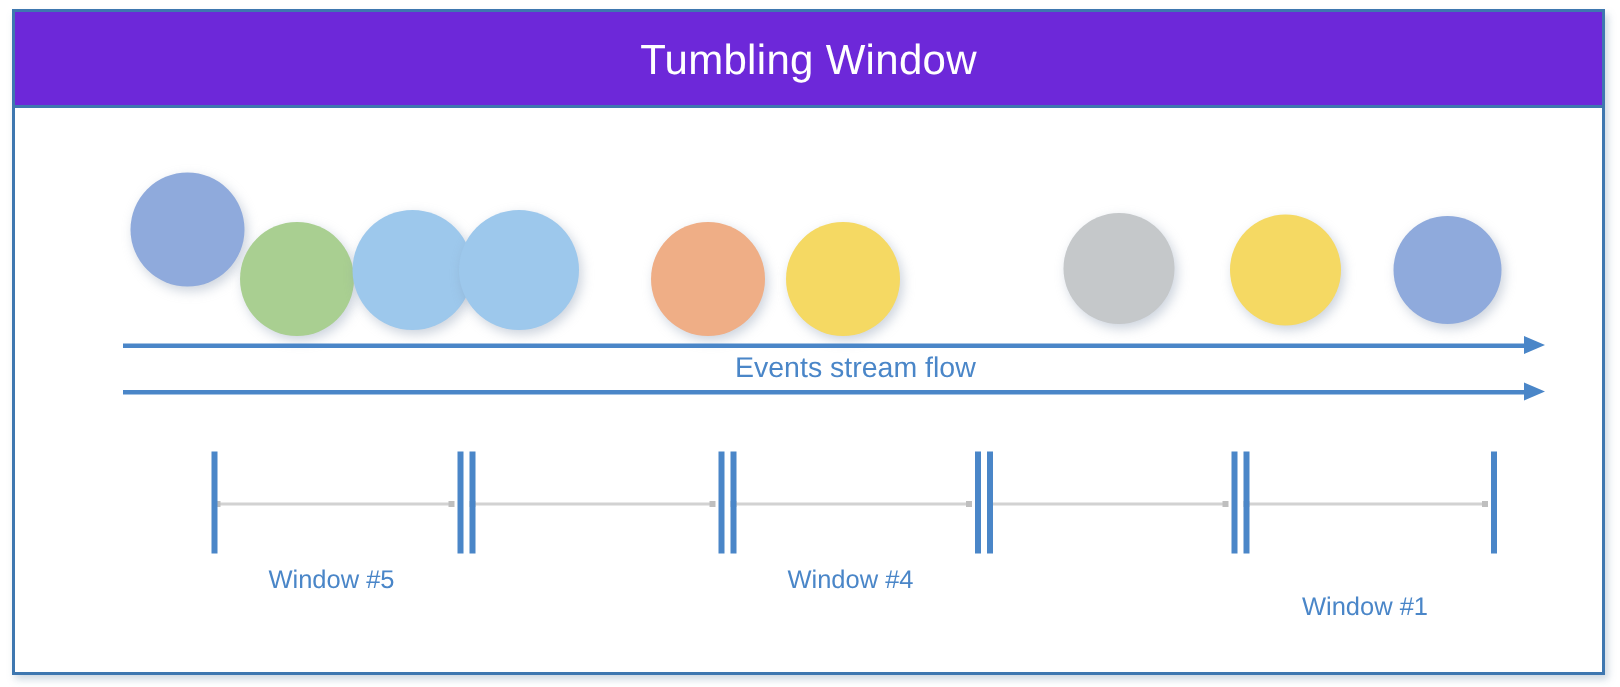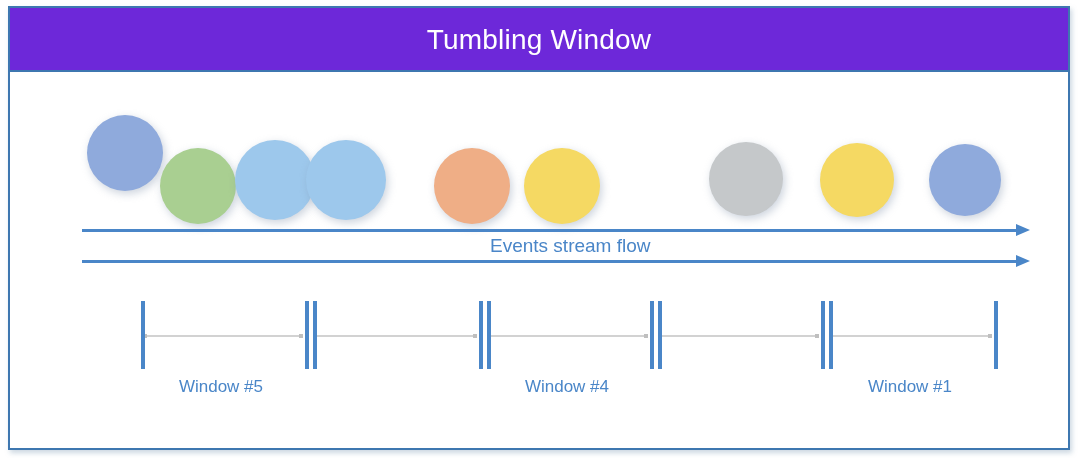--- a/index.html
+++ b/index.html
@@ -146,17 +146,17 @@
         <div class="tick" style="left: 303px; top: 229px; height: 68px;"></div>
         <div class="tick" style="left: 469px; top: 229px; height: 68px;"></div>
         <div class="tick" style="left: 477px; top: 229px; height: 68px;"></div>
         <div class="tick" style="left: 640px; top: 229px; height: 68px;"></div>
         <div class="tick" style="left: 648px; top: 229px; height: 68px;"></div>
         <div class="tick" style="left: 811px; top: 229px; height: 68px;"></div>
         <div class="tick" style="left: 819px; top: 229px; height: 68px;"></div>
         <div class="tick" style="left: 984px; top: 229px; height: 68px;"></div>
         <div class="win-label" style="left: 141px; top: 305px; width: 140px;">Window #5</div>
         <div class="win-label" style="left: 487px; top: 305px; width: 140px;">Window #4</div>
-        <div class="win-label" style="left: 830px; top: 305px; width: 140px;">Window #1</div>
+        <div class="win-label" style="left: 830px; top: 323px; width: 140px;">Window #1</div>
       </div>
 
   </div>
 </div>
 
 </body></html>

